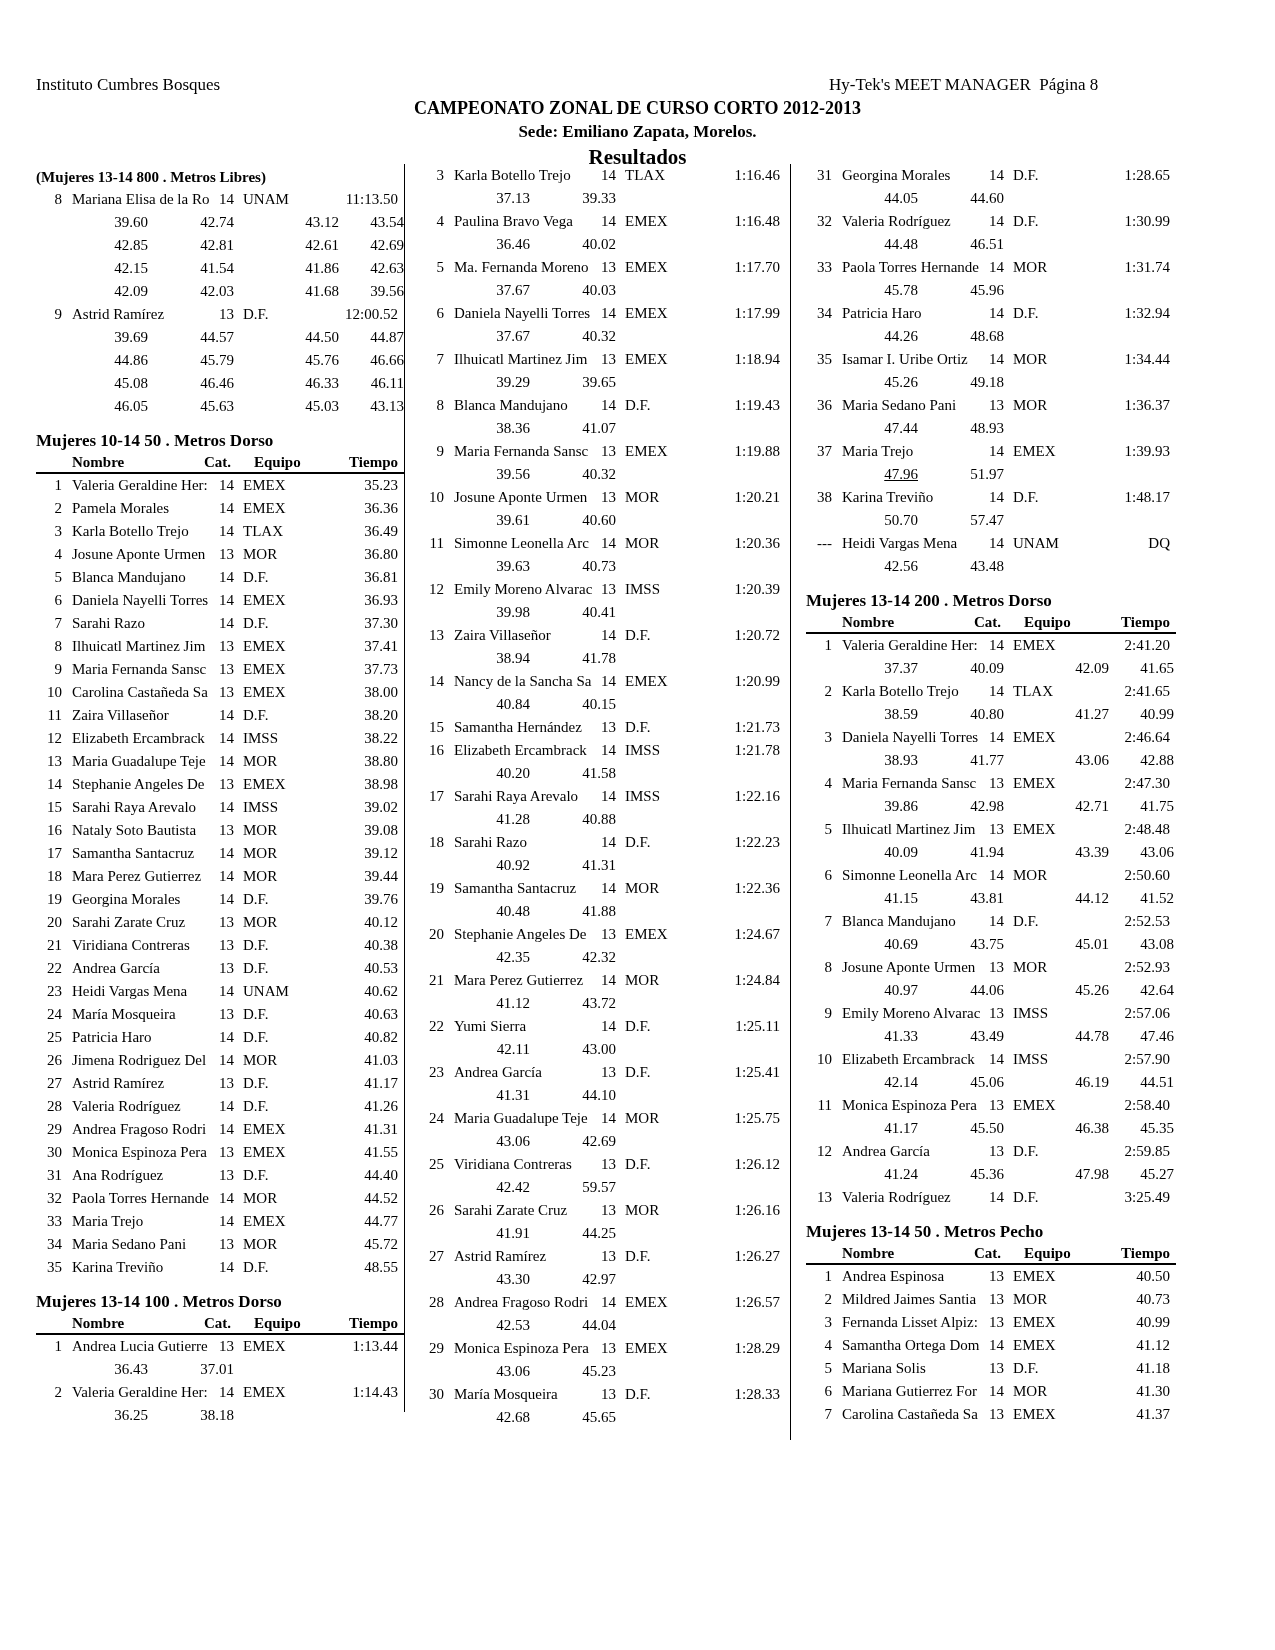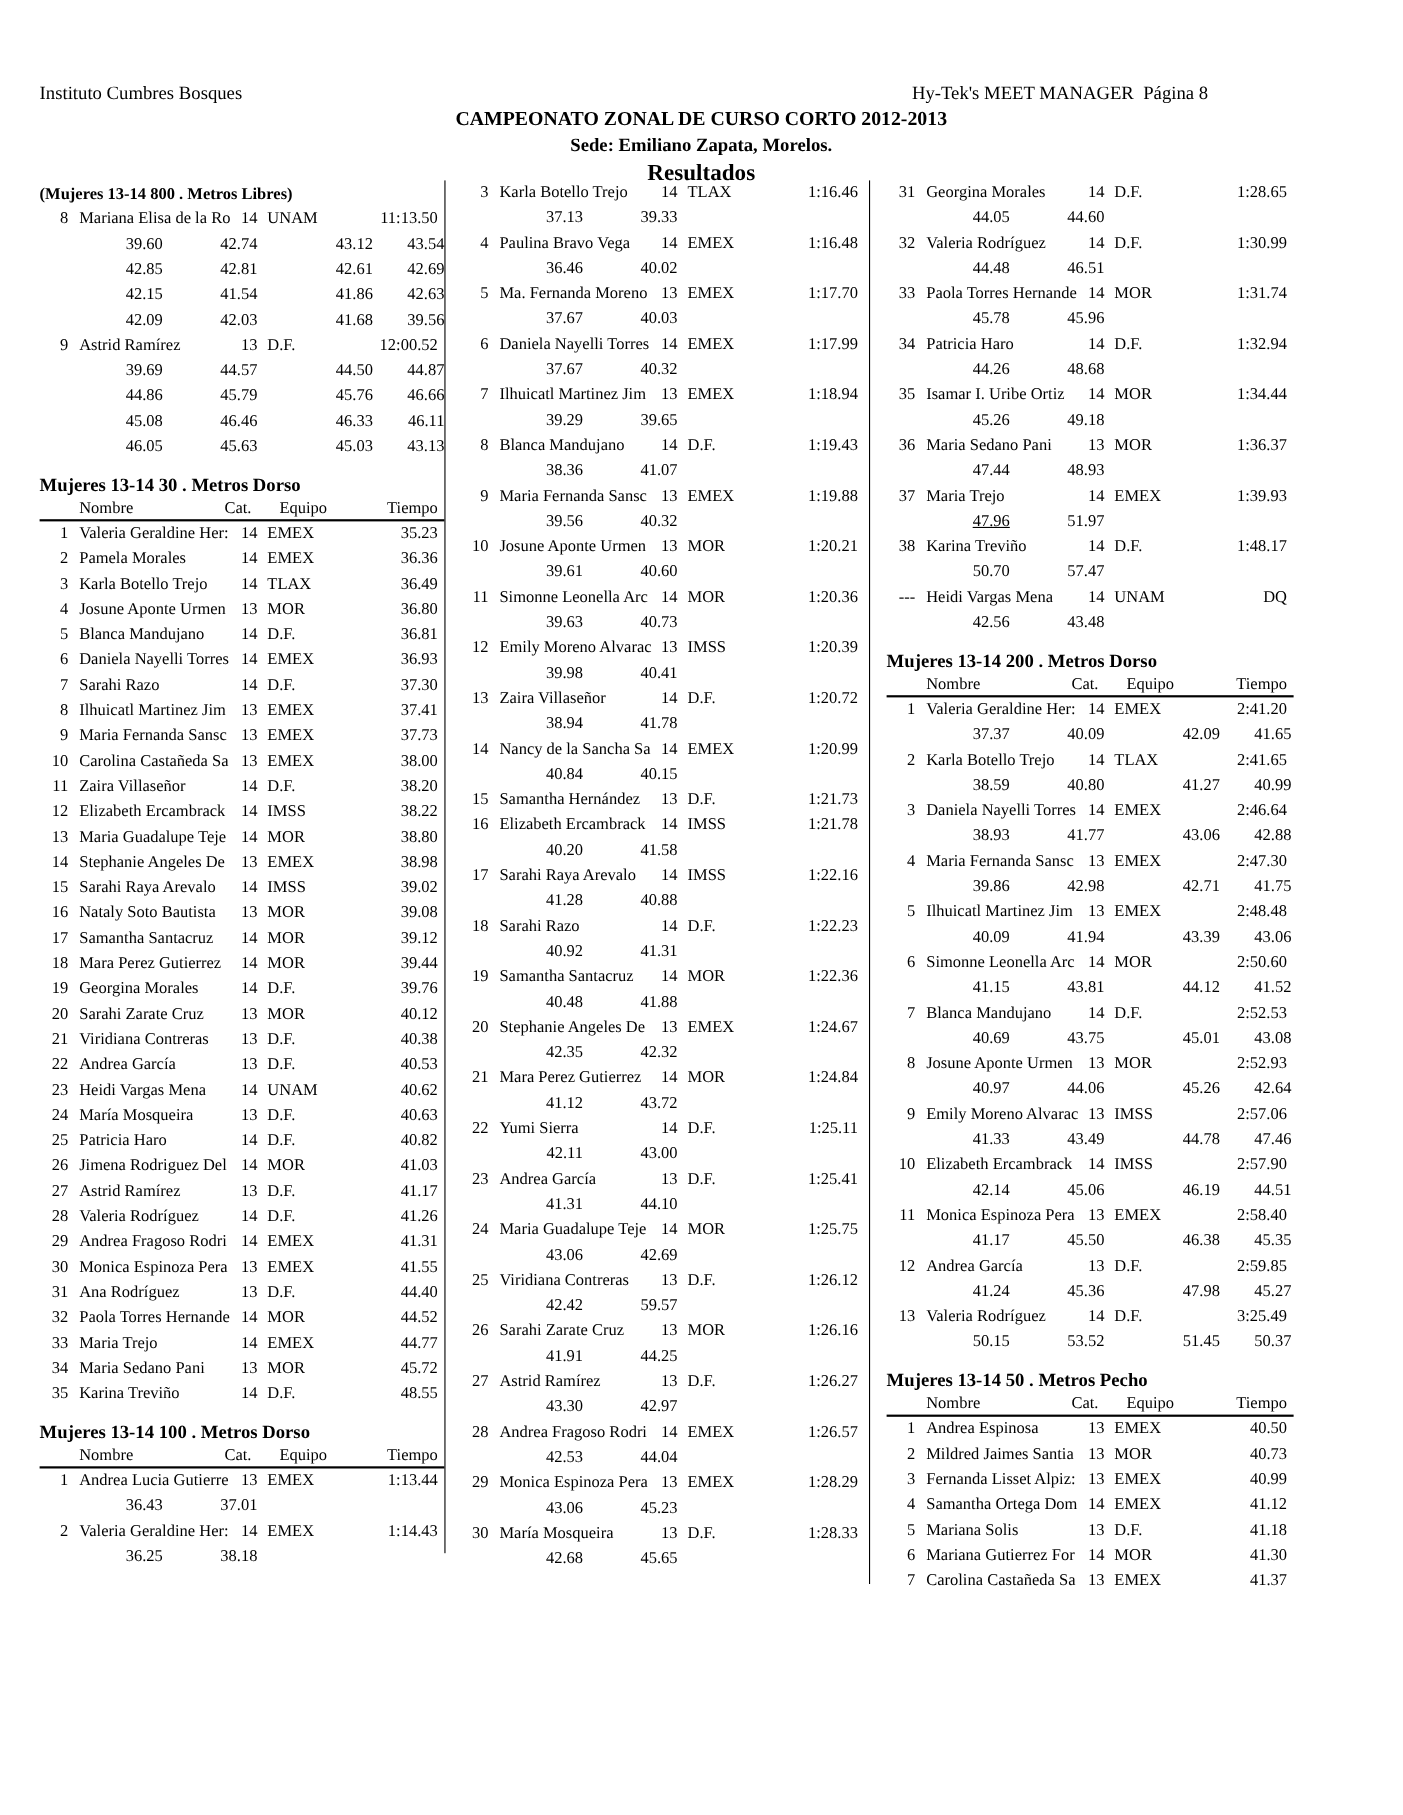--- a/index.html
+++ b/index.html
@@ -20,21 +20,21 @@
   .row span { position:absolute; top:0; }
   .place { width:26px; text-align:right; left:0; }
   .name { left:36px; width:145px; overflow:hidden; }
   .cat { left:178px; width:20px; text-align:right; }
   .team { left:207px; }
   .time { right:6px; text-align:right; }
   .splits { position:relative; height:23px; line-height:23px; }
   .splits span { position:absolute; top:0; width:80px; text-align:right; }
   .evt { font-weight:bold; font-size:17px; height:24px; line-height:26px; margin-top:10px; }
   .evt.cont { font-size:15px; margin-top:0; }
-  .thead { position:relative; height:20px; line-height:20px; font-weight:normal; font-size:15px; border-bottom:2px solid #000; }
+  .thead { position:relative; height:20px; line-height:20px; font-weight:bold; font-size:15px; border-bottom:2px solid #000; }
   .thead span { position:absolute; top:0; }
   .wm { position:absolute; color:#3b82f6; font-family:"DejaVu Sans", sans-serif; font-weight:bold; font-size:26px; letter-spacing:1px; z-index:-1; }
 </style>
 </head>
 <body>
 
 <div>
   <div class="hdr-left">Instituto Cumbres Bosques</div>
   <div class="hdr-right">Hy-Tek's MEET MANAGER  Página 8</div>
   <div class="title t1">CAMPEONATO ZONAL DE CURSO CORTO 2012-2013</div>
@@ -109,21 +109,21 @@
       <span style="left: 118px;">46.46</span>
       <span style="left: 223px;">46.33</span>
       <span style="left: 288px;">46.11</span>
     </div>
     <div class="splits">
       <span style="left: 32px;">46.05</span>
       <span style="left: 118px;">45.63</span>
       <span style="left: 223px;">45.03</span>
       <span style="left: 288px;">43.13</span>
     </div>
-    <div class="evt">Mujeres 13-14 30 . Metros Dorso</div>
+    <div class="evt">Mujeres 10-14 50 . Metros Dorso</div>
     <div class="thead">
       <span style="left: 36px;">Nombre</span>
       <span style="left: 168px;">Cat.</span>
       <span style="left: 218px;">Equipo</span>
       <span style="right: 6px;">Tiempo</span>
     </div>
     <div class="row">
       <span class="place">1</span>
       <span class="name">Valeria Geraldine Her:</span>
       <span class="cat">14</span>
@@ -967,26 +967,20 @@
       <span style="left: 223px;">47.98</span>
       <span style="left: 288px;">45.27</span>
     </div>
     <div class="row">
       <span class="place">13</span>
       <span class="name">Valeria Rodríguez</span>
       <span class="cat">14</span>
       <span class="team">D.F.</span>
       <span class="time">3:25.49</span>
     </div>
-    <div class="splits">
-      <span style="left: 32px;">50.15</span>
-      <span style="left: 118px;">53.52</span>
-      <span style="left: 223px;">51.45</span>
-      <span style="left: 288px;">50.37</span>
-    </div>
     <div class="evt">Mujeres 13-14 50 . Metros Pecho</div>
     <div class="thead">
       <span style="left: 36px;">Nombre</span>
       <span style="left: 168px;">Cat.</span>
       <span style="left: 218px;">Equipo</span>
       <span style="right: 6px;">Tiempo</span>
     </div>
     <div class="row">
       <span class="place">1</span>
       <span class="name">Andrea Espinosa</span>

